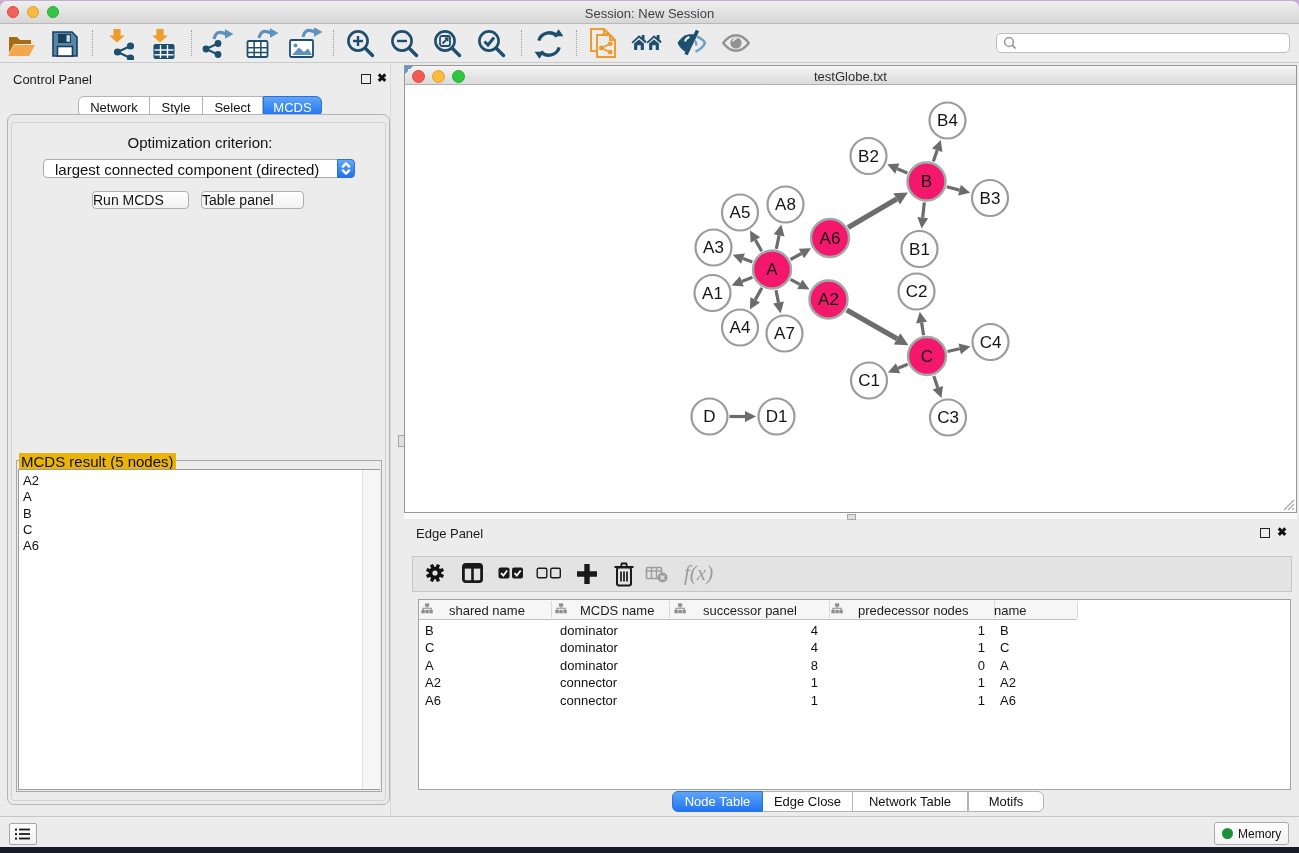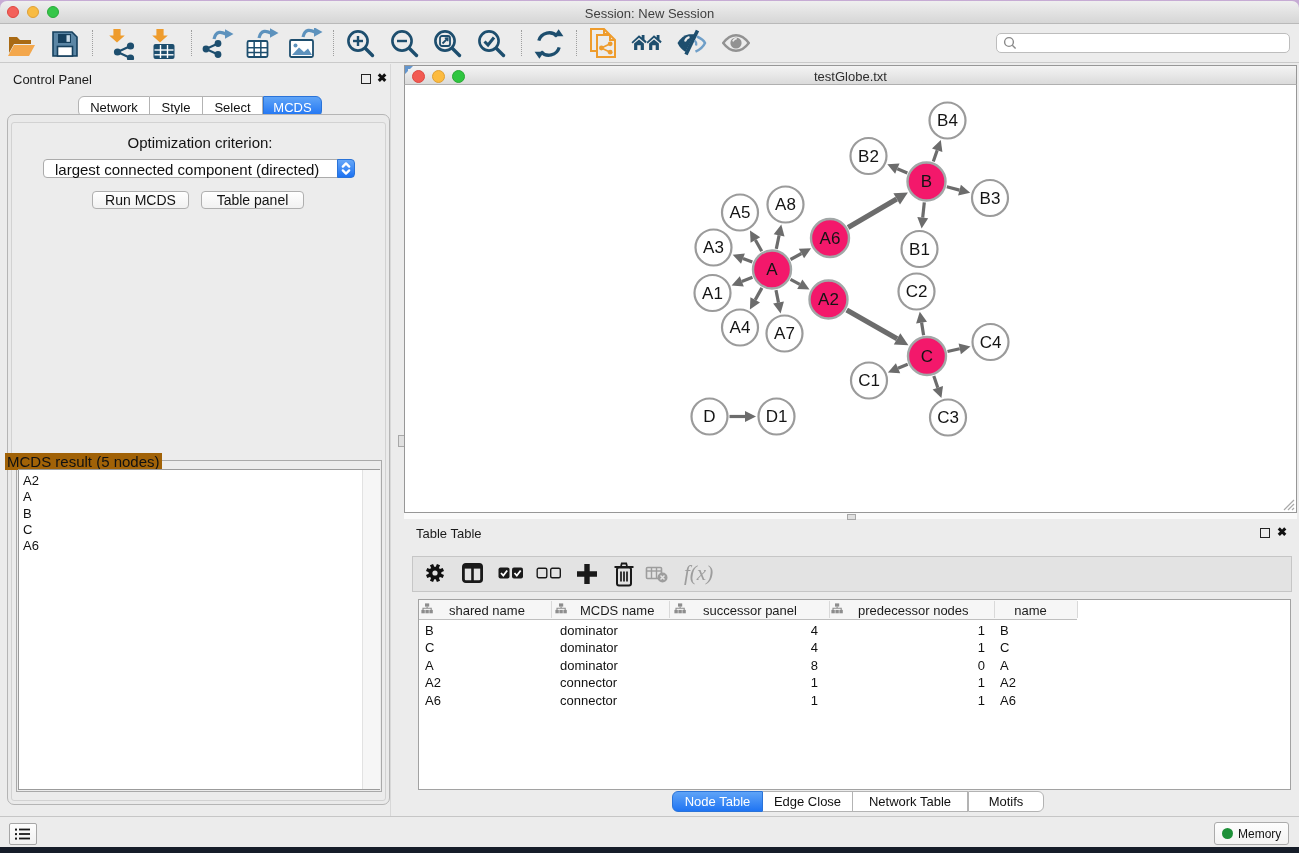--- a/index.html
+++ b/index.html
@@ -15,23 +15,23 @@
 .winbtn-sq{position:absolute;width:8px;height:8px;border:1.6px solid #222}
 .winbtn-x{position:absolute;font-size:12px;font-weight:bold;color:#111}
 .tab{position:absolute;top:96px;height:21px;background:#fff;border:1px solid #b3b3b3;font-size:13px;color:#111;text-align:center;line-height:21px;box-sizing:border-box}
 .tabsel{background:linear-gradient(#5fa4f7,#1f74f3);color:#fff;border-color:#2a73d8}
 #tabpanel{left:7px;top:114px;width:381px;height:689px;border:1px solid #b5b5b5;border-radius:7px;background:#eaeaea}
 #innerpanel{left:11px;top:122px;width:373px;height:677px;border:1px solid #d2d2d2;border-radius:3px;background:#ececec}
 #optlabel{left:0;top:134px;width:400px;text-align:center;font-size:15px;color:#141414}
 #dropdown{left:43px;top:159px;width:311px;height:19px;background:#fff;border:1px solid #ababab;border-radius:4px;box-sizing:border-box}
 #ddtext{left:55px;top:161px;font-size:15px;color:#101010}
 #ddstep{left:337px;top:159px;width:18px;height:19px;background:linear-gradient(#66a7f8,#1d72f2);border-radius:0 4px 4px 0;border:1px solid #2a73d8;box-sizing:border-box}
-.btn{position:absolute;height:18px;background:linear-gradient(#ffffff,#f1f1f1);border:1px solid #afafaf;border-radius:4px;font-size:14px;color:#141414;text-align:center;line-height:17px;box-sizing:border-box}
+.btn{position:absolute;height:18px;background:linear-gradient(#ffffff,#f1f1f1);border:1px solid #afafaf;border-radius:4px;font-size:14px;color:#141414;text-align:left;line-height:17px;box-sizing:border-box}
 #fieldset{left:16px;top:460px;width:366px;height:332px;border:1px solid #a9a9a9;box-sizing:border-box}
-#fslegend{left:5px;top:453px;font-size:15px;color:#111;background:#a16207;padding:0 2px}
+#fslegend{left:19px;top:453px;font-size:15px;color:#111;background:#eab308;padding:0 2px}
 #mcdslist{left:18px;top:469px;width:362px;height:321px;background:#fff;border:1px solid #9b9b9b;box-sizing:border-box;font-size:13px;color:#111;line-height:16.3px;padding:3px 0 0 4px}
 #mcdssb{left:362px;top:470px;width:17px;height:319px;background:#f6f6f6;border-left:1px solid #e2e2e2}
 
 #vdivline{left:390px;top:64px;width:1px;height:753px;background:#d8d8d8}
 .handle{position:absolute;background:#e0e0e0;border:1px solid #a8a8a8}
 
 #netwin{left:404px;top:65px;width:893px;height:448px;border:1px solid #979797;background:#fff;box-sizing:border-box}
 #nettitle{left:404px;top:65px;width:893px;height:20px;background:linear-gradient(#f4f4f4,#dbdbdb);border:1px solid #979797;border-bottom:1px solid #b0b0b0;box-sizing:border-box}
 .tl2{position:absolute;width:11px;height:11px;border-radius:50%;top:70px}
 #nettitletext{left:404px;top:69px;width:893px;text-align:center;font-size:13px;color:#2e2e2e}
@@ -298,21 +298,21 @@
     <circle cx="464.0" cy="294.5" r="18.0" fill="#ffffff" stroke="#9b9b9b" stroke-width="2.2"></circle>
     <text x="464.0" y="300.0" text-anchor="middle" font-size="17" fill="#141414">C1</text>
     <circle cx="543.0" cy="331.5" r="18.0" fill="#ffffff" stroke="#9b9b9b" stroke-width="2.2"></circle>
     <text x="543.0" y="337.0" text-anchor="middle" font-size="17" fill="#141414">C3</text>
     <circle cx="304.5" cy="330.5" r="18.0" fill="#ffffff" stroke="#9b9b9b" stroke-width="2.2"></circle>
     <text x="304.5" y="336.0" text-anchor="middle" font-size="17" fill="#141414">D</text>
     <circle cx="371.5" cy="330.5" r="18.0" fill="#ffffff" stroke="#9b9b9b" stroke-width="2.2"></circle>
     <text x="371.5" y="336.0" text-anchor="middle" font-size="17" fill="#141414">D1</text>
   </svg>
 
-<div class="abs" id="tptitle">Table Table</div>
+<div class="abs" id="tptitle">Edge Panel</div>
 <div class="winbtn-sq" style="left:1259.5px;top:527.5px"></div>
 <div class="winbtn-x" style="left:1277px;top:524.5px">✖</div>
 <div class="abs" id="tptoolbar"></div>
 <svg class="abs" style="left:426px;top:564px" width="18" height="18" viewBox="0 0 18 18">
     <g fill="#111">
       <circle cx="9" cy="9" r="6.3"></circle>
       <rect x="-1.8" y="-1.7" width="3.6" height="3.4" transform="translate(15.7,11.8) rotate(22)"></rect>
       <rect x="-1.8" y="-1.7" width="3.6" height="3.4" transform="translate(11.8,15.7) rotate(68)"></rect>
       <rect x="-1.8" y="-1.7" width="3.6" height="3.4" transform="translate(6.2,15.7) rotate(112)"></rect>
       <rect x="-1.8" y="-1.7" width="3.6" height="3.4" transform="translate(2.3,11.8) rotate(158)"></rect>
@@ -390,21 +390,21 @@
     <rect x="4" y="0.4" width="4.2" height="3.2" fill="#8d8d8d"></rect>
     <path d="M6.1,3.6 L6.1,5.2 M2,7.2 L2,5.2 L10.2,5.2 L10.2,7.2" fill="none" stroke="#8d8d8d" stroke-width="1.1"></path>
     <rect x="0.4" y="6.9" width="3.4" height="3.4" fill="#8d8d8d"></rect>
     <rect x="4.4" y="6.9" width="3.4" height="3.4" fill="#8d8d8d"></rect>
     <rect x="8.4" y="6.9" width="3.4" height="3.4" fill="#8d8d8d"></rect>
   </svg>
 <div class="th" style="left:449px">shared name</div>
 <div class="th" style="left:580px">MCDS name</div>
 <div class="th" style="left:703px">successor panel</div>
 <div class="th" style="left:858px">predecessor nodes</div>
-<div class="th" style="left:994px;width:73px;text-align:center">name</div>
+<div class="th" style="left:994px;width:73px;text-align:left">name</div>
 <div class="td" style="left:425px;top:622.5px">B</div>
 <div class="td" style="left:560px;top:622.5px">dominator</div>
 <div class="td" style="left:718px;top:622.5px;width:100px;text-align:right">4</div>
 <div class="td" style="left:885px;top:622.5px;width:100px;text-align:right">1</div>
 <div class="td" style="left:1000px;top:622.5px">B</div>
 <div class="td" style="left:425px;top:640.0px">C</div>
 <div class="td" style="left:560px;top:640.0px">dominator</div>
 <div class="td" style="left:718px;top:640.0px;width:100px;text-align:right">4</div>
 <div class="td" style="left:885px;top:640.0px;width:100px;text-align:right">1</div>
 <div class="td" style="left:1000px;top:640.0px">C</div>

